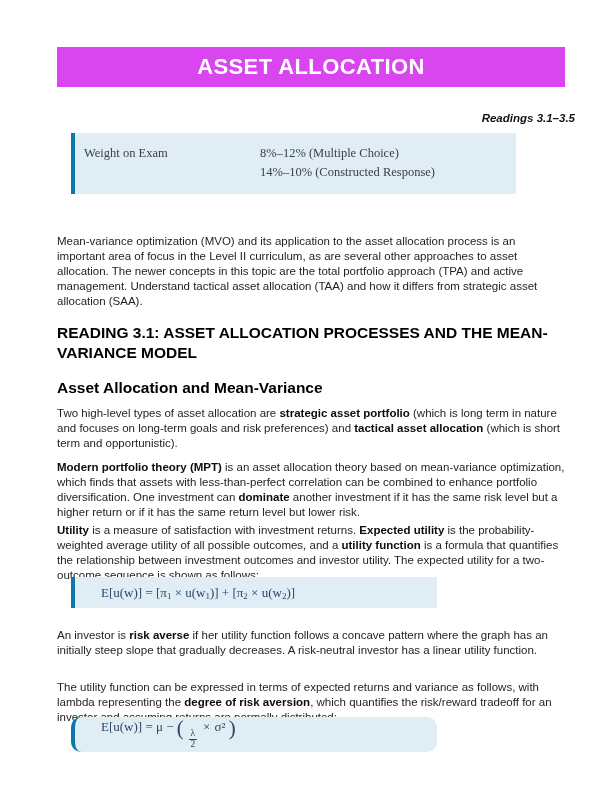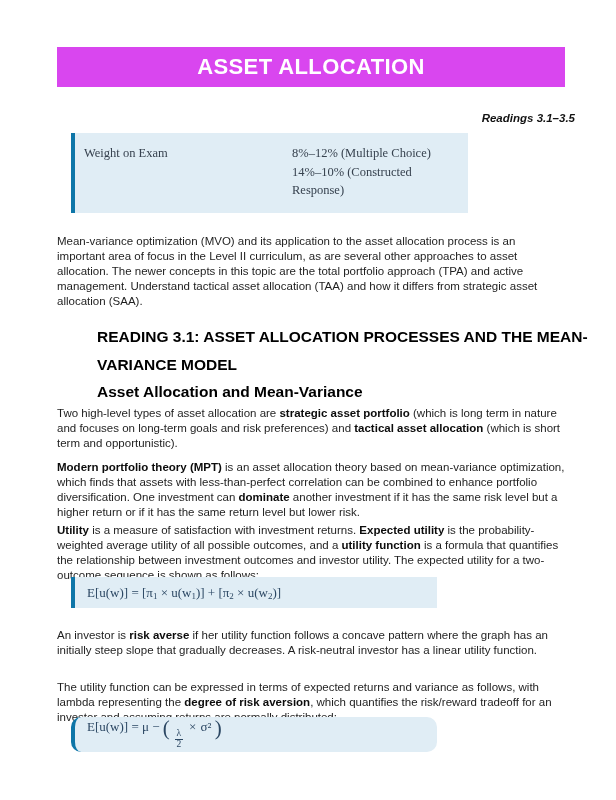--- a/index.html
+++ b/index.html
@@ -34,67 +34,66 @@
     font-size: 11.5px;
     font-weight: bold;
     color: #121212;
     font-style: italic;
   }
 
   
   .info-table {
     position: absolute;
     left: 71px; top: 133px;
-    width: 397px;
+    width: 445px;
     box-sizing: border-box;
     background: #e0edf5;
     border-left: 4px solid #0e76a8;
     padding: 11px 8px 13px 9px;
     font-family: "Liberation Serif", serif;
     font-size: 12.5px;
     line-height: 18.5px;
     color: #37424f;
   }
   .info-row { display: flex; }
   .info-label { width: 176px; flex: none; }
-  .info-value { flex: 1; margin-left: 32px; }
+  .info-value { flex: 1; }
 
   
   .copy {
     position: absolute;
     left: 57px;
     width: 508px;
     font-size: 11.5px;
     line-height: 15.2px;
     color: #1e1e1e;
   }
   .copy b { font-weight: bold; color: #0c0c0c; }
 
   .heading {
     position: absolute;
     left: 57px;
     width: 512px;
     font-size: 15.5px;
-    line-height: 28px;
+    line-height: 20px;
     font-weight: bold;
     color: #000000;
-    margin-left: 40px;
   }
 
   
   .formula-box {
     position: absolute;
     left: 71px;
     width: 366px;
     box-sizing: border-box;
     background: #e0edf5;
     border-left: 4px solid #0e76a8;
     display: flex;
     align-items: center;
-    padding-left: 12px;
+    padding-left: 26px;
     font-family: "Liberation Serif", serif;
     font-size: 13px;
     color: #2b4763;
   }
   .formula-box sub {
     font-size: 9px;
     line-height: 0;
     vertical-align: -2px;
   }
   .box-1 { top: 577px; height: 31px; }

